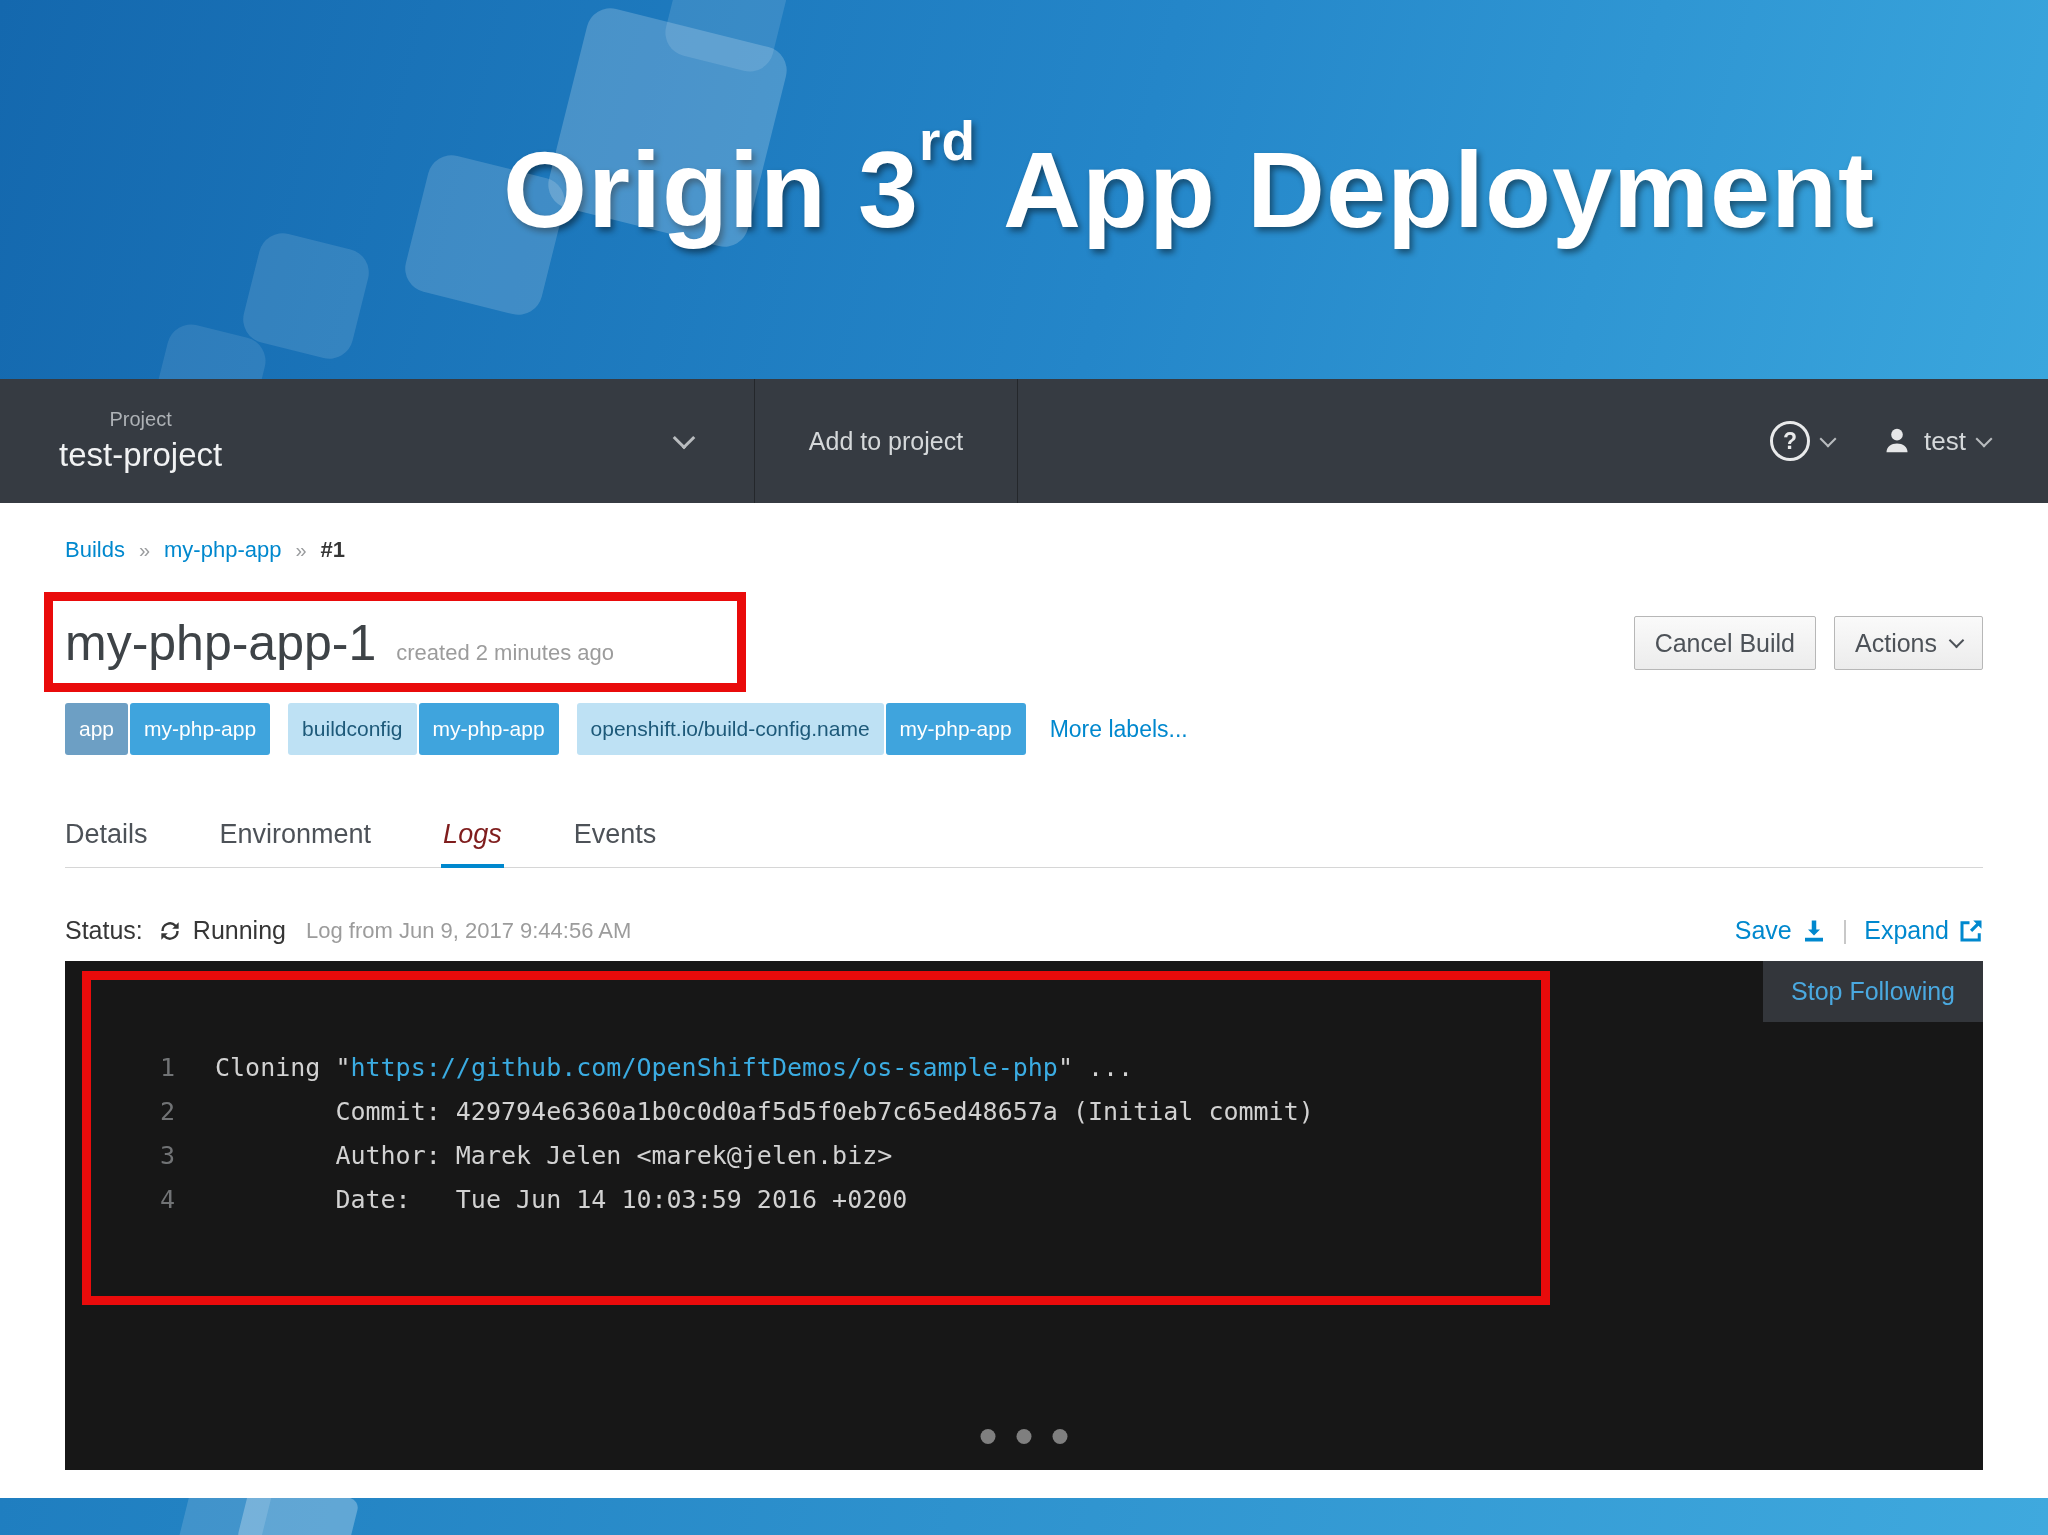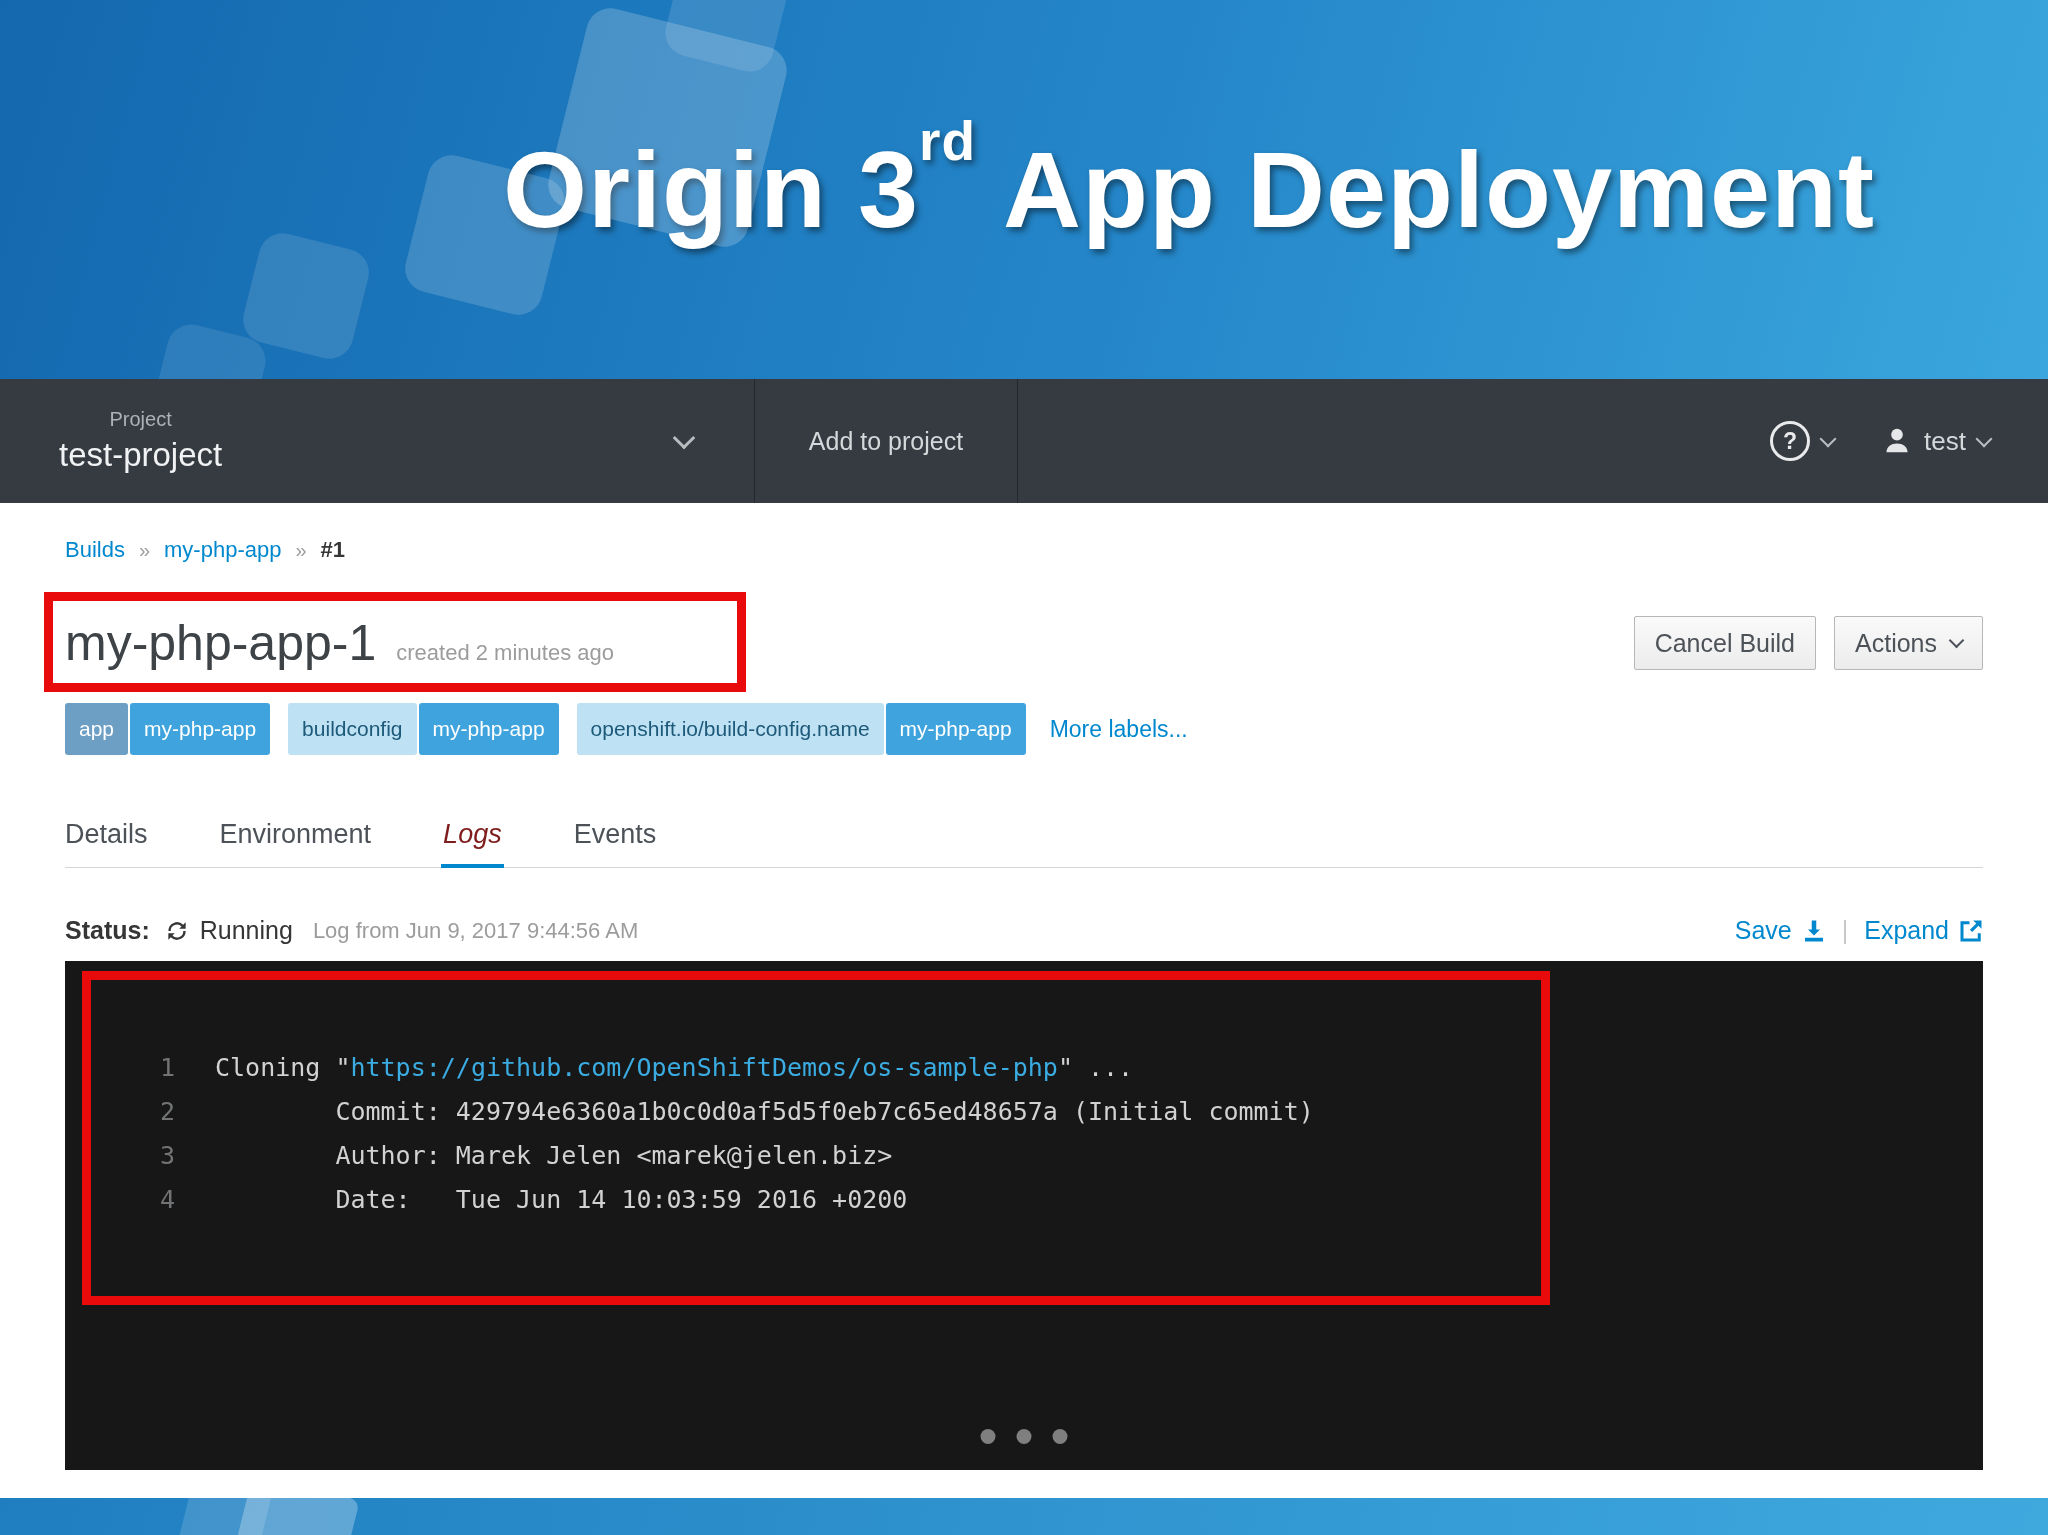--- a/index.html
+++ b/index.html
@@ -121,21 +121,21 @@
   .tab.active { color: #7f1d1d; font-style: italic; }
   .tab.active::after {
     content: ""; position: absolute; left: -2px; right: -2px; bottom: -1px;
     height: 4px; background: #0088ce;
   }
 
   .status-row {
     margin-top: 48px; display: flex; align-items: center; justify-content: space-between;
   }
   .status-left { display: flex; align-items: center; font-size: 25px; color: #363636; }
-  .status-label { font-weight: 700; margin-right: 14px; }
+  .status-label { font-weight: 400; margin-right: 14px; }
   .refresh-icon { margin-right: 10px; display: inline-flex; }
   .log-info { font-size: 22px; color: #9c9c9c; margin-left: 20px; }
   .status-right { display: flex; align-items: center; gap: 16px; font-size: 25px; }
   .blue-link { color: #0088ce; text-decoration: none; display: inline-flex; align-items: center; gap: 10px; cursor: pointer; }
   .link-divider { color: #c8c8c8; }
 
   
   .console {
     margin-top: 16px; position: relative;
     height: 509px; background: #171717;
@@ -296,20 +296,21 @@
           <svg width="24" height="24" viewBox="0 0 16 16" fill="#0088ce">
             <path d="M9.5 1H15v5.5l-2-2-4.2 4.2-1.5-1.5L11.5 3z"></path>
             <path d="M12.5 9.5V13H3V3.5h4v-2H1V15h13.5V9.5z"></path>
           </svg>
         </span>
       </a>
     </div>
   </div>
 
   <div class="console">
+    <div class="stop-following">Stop Following</div>
     <div class="log">
       <div class="log-line">
         <span class="ln">1</span>
         <code class="log-text"><span>Cloning "</span><a class="log-link">https://github.com/OpenShiftDemos/os-sample-php</a><span>" ...</span></code>
       </div>
       <div class="log-line">
         <span class="ln">2</span>
         <code class="log-text">        Commit: 429794e6360a1b0c0d0af5d5f0eb7c65ed48657a (Initial commit)</code>
       </div>
       <div class="log-line">

